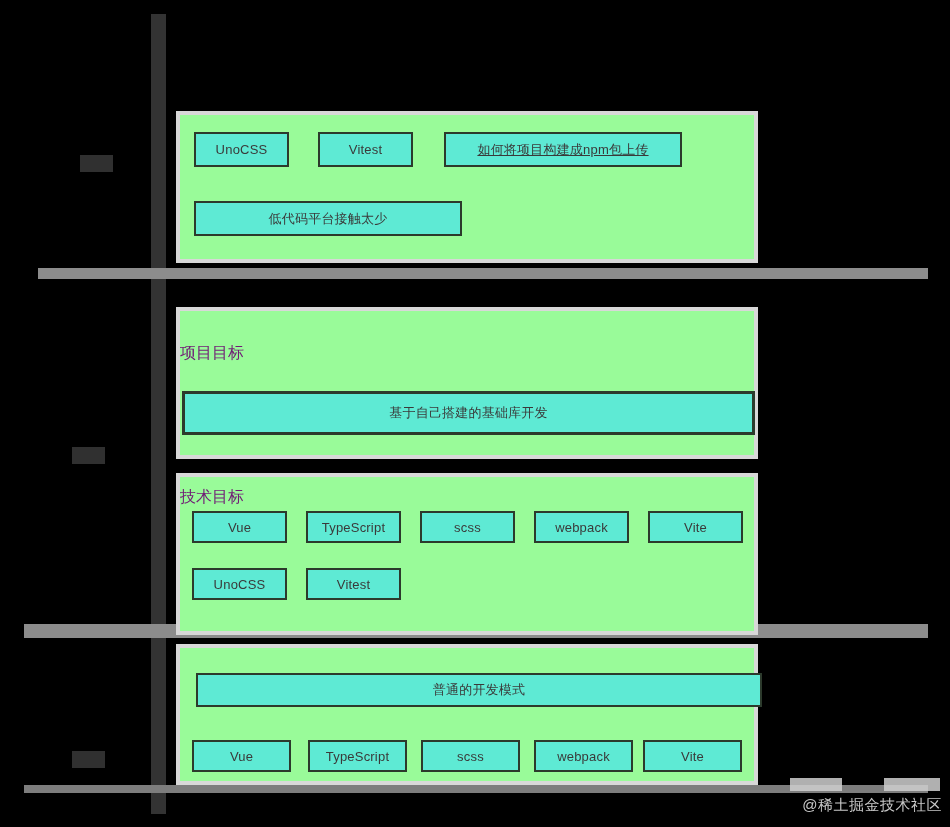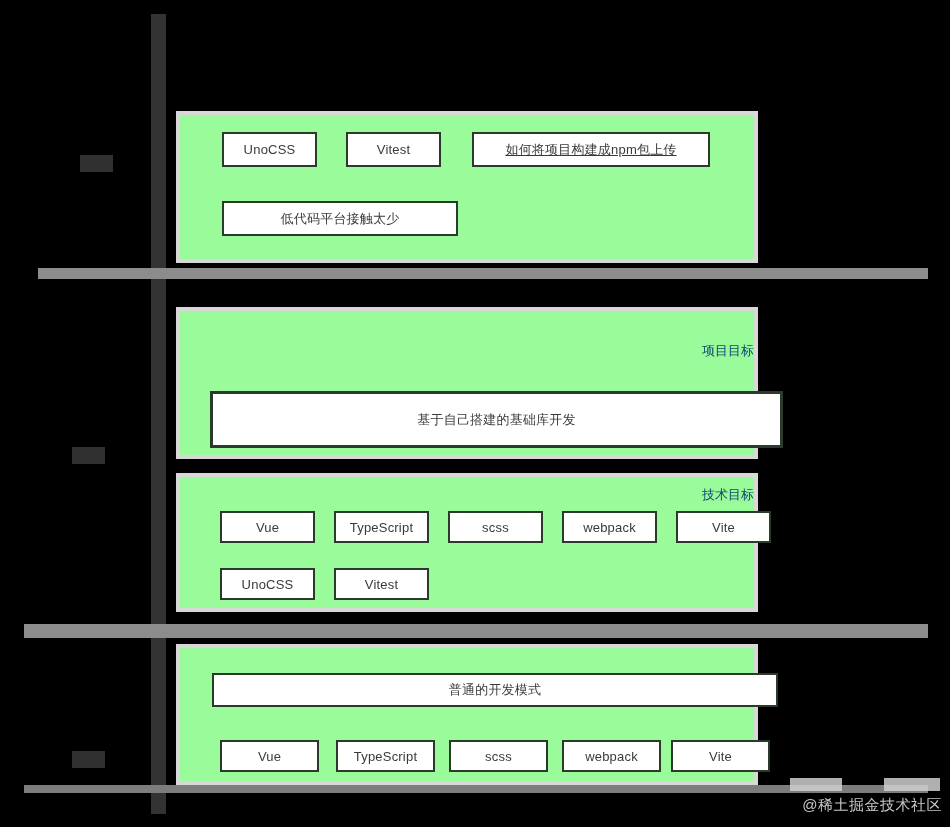--- a/index.html
+++ b/index.html
@@ -48,40 +48,39 @@
     position: absolute;
     background: #99fb99;
     border: 4px solid #d8d8d8;
     box-sizing: border-box;
   }
 
   .panel-title {
     position: absolute;
     left: 0;
     right: 0;
-    text-align: right;
-    font-size: 13px;
-    color: #0c4a6e;
+    text-align: left;
+    font-size: 16px;
+    color: #701a75;
     line-height: 1.2;
   }
 
   
   .node {
     position: absolute;
-    background: #ffffff;
+    background: #5eead4;
     border: 2px solid #2c3a2c;
     box-sizing: border-box;
     display: flex;
     align-items: center;
     justify-content: center;
     font-size: 13px;
     color: #3a3a3a;
     white-space: nowrap;
     letter-spacing: .2px;
-    margin-left: 28px;
   }
   .node.wide-overlay {
     border: 3px solid #2c3a2c;
     z-index: 5;
   }
 
   
   .watermark {
     position: absolute;
     right: 8px;
@@ -113,42 +112,42 @@
   <div class="hdivider" style="left:38px;  top:268px; width:890px; height:11px;"></div>
   <div class="hdivider" style="left:24px;  top:624px; width:904px; height:14px;"></div>
   <div class="hdivider" style="left:24px;  top:785px; width:904px; height:8px;  background:#7d7d7d;"></div>
 
   <div class="panel" style="left:176px; top:111px; width:582px; height:152px;">
     <div class="panel-title" style="top:10px;"></div>
   </div>
   <div class="node" style="left:194px; top:132px; width:95px; height:35px;">UnoCSS</div>
   <div class="node" style="left:318px; top:132px; width:95px; height:35px;">Vitest</div>
   <div class="node" style="left:444px; top:132px; width:238px; height:35px;text-decoration:underline;">如何将项目构建成npm包上传</div>
-  <div class="node" style="left:194px; top:201px; width:236px; height:35px;">低代码平台接触太少</div>
+  <div class="node" style="left:194px; top:201px; width:268px; height:35px;">低代码平台接触太少</div>
 
   <div class="panel" style="left:176px; top:307px; width:582px; height:152px;">
     <div class="panel-title" style="top:32px;">项目目标</div>
   </div>
-  <div class="node wide-overlay" style="left:182px; top:391px; width:573px; height:57px;">基于自己搭建的基础库开发</div>
+  <div class="node wide-overlay" style="left:182px; top:391px; width:573px; height:44px;">基于自己搭建的基础库开发</div>
 
-  <div class="panel" style="left:176px; top:473px; width:582px; height:139px;">
+  <div class="panel" style="left:176px; top:473px; width:582px; height:162px;">
     <div class="panel-title" style="top:10px;">技术目标</div>
   </div>
   <div class="node" style="left:192px; top:511px; width:95px; height:32px;">Vue</div>
   <div class="node" style="left:306px; top:511px; width:95px; height:32px;">TypeScript</div>
   <div class="node" style="left:420px; top:511px; width:95px; height:32px;">scss</div>
   <div class="node" style="left:534px; top:511px; width:95px; height:32px;">webpack</div>
   <div class="node" style="left:648px; top:511px; width:95px; height:32px;">Vite</div>
   <div class="node" style="left:192px; top:568px; width:95px; height:32px;">UnoCSS</div>
   <div class="node" style="left:306px; top:568px; width:95px; height:32px;">Vitest</div>
 
   <div class="panel" style="left:176px; top:644px; width:582px; height:141px;">
     <div class="panel-title" style="top:8px;"></div>
   </div>
-  <div class="node" style="left:184px; top:673px; width:566px; height:34px;">普通的开发模式</div>
+  <div class="node" style="left:196px; top:673px; width:566px; height:34px;">普通的开发模式</div>
   <div class="node" style="left:192px; top:740px; width:99px; height:32px;">Vue</div>
   <div class="node" style="left:308px; top:740px; width:99px; height:32px;">TypeScript</div>
   <div class="node" style="left:421px; top:740px; width:99px; height:32px;">scss</div>
   <div class="node" style="left:534px; top:740px; width:99px; height:32px;">webpack</div>
   <div class="node" style="left:643px; top:740px; width:99px; height:32px;">Vite</div>
 
   <div class="wm-chip" style="right:108px; bottom:36px; width:52px; height:13px;"></div>
   <div class="wm-chip" style="right:10px;  bottom:36px; width:56px; height:13px;"></div>
   <div class="watermark">@稀土掘金技术社区</div>
 

